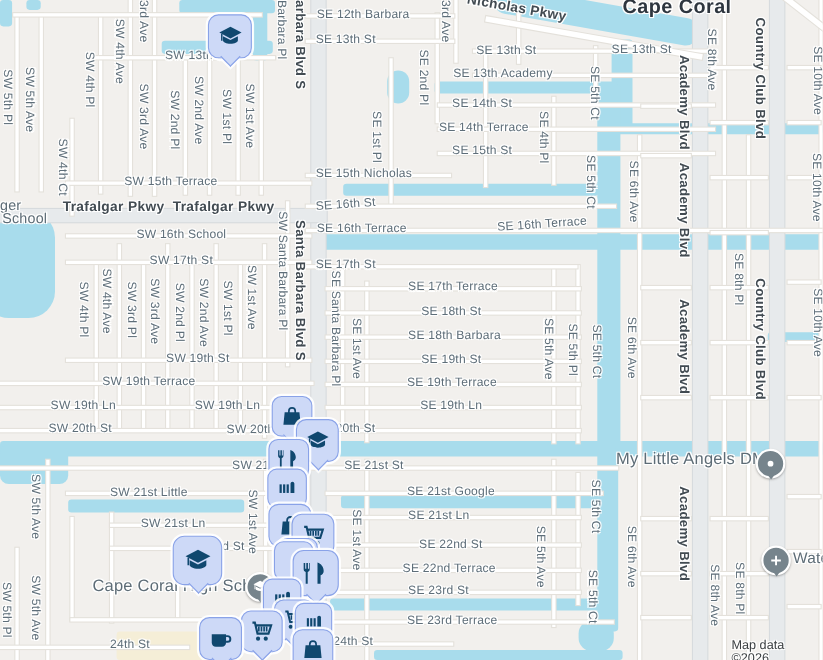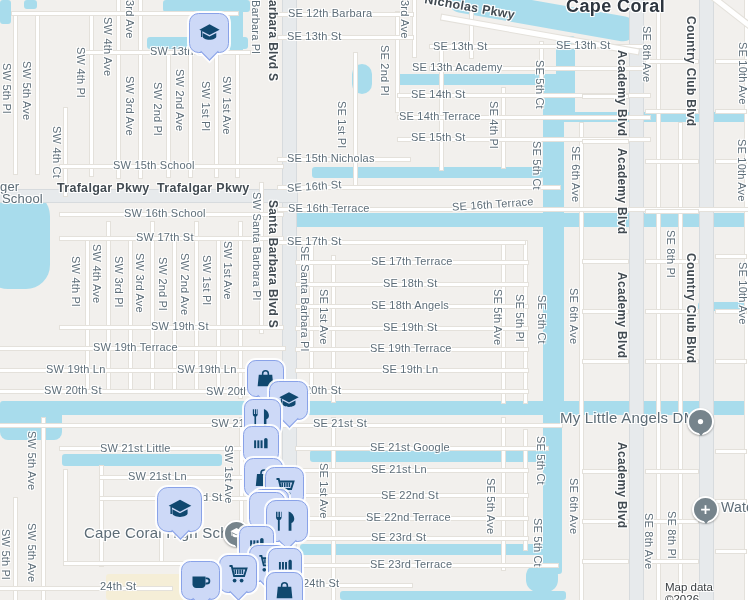--- a/index.html
+++ b/index.html
@@ -210,33 +210,33 @@
       <div class="lbl" style="left: 288px; top: 8px;">SE 12th Barbara</div>
       <div class="lbl" style="left: 287px; top: 31px;">SE 13th St</div>
       <div class="lbl" style="left: 433px; top: 41px;">SE 13th St</div>
       <div class="lbl" style="left: 556px; top: 40px;">SE 13th St</div>
       <div class="lbl" style="left: 150px; top: 46px;">SW 13th St</div>
       <div class="lbl" style="left: 412px; top: 62px;">SE 13th Academy</div>
       <div class="lbl" style="left: 411px; top: 89px;">SE 14th St</div>
       <div class="lbl" style="left: 399px; top: 111px;">SE 14th Terrace</div>
       <div class="lbl" style="left: 411px; top: 132px;">SE 15th St</div>
       <div class="lbl" style="left: 287px; top: 153px;">SE 15th Nicholas</div>
-      <div class="lbl" style="left: 113px; top: 160px;">SW 15th School</div>
+      <div class="lbl" style="left: 113px; top: 160px;">SW 15th Terrace</div>
       <div class="lbl major" style="left: 57px; top: 183px;">Trafalgar Pkwy</div>
       <div class="lbl major" style="left: 157px; top: 183px;">Trafalgar Pkwy</div>
       <div class="lbl major" style="left: 424px; top: 2px; transform: rotate(10deg);">Nicholas Pkwy</div>
       <div class="lbl" style="left: 287px; top: 181px; transform: rotate(-4deg);">SE 16th St</div>
       <div class="lbl" style="left: 124px; top: 208px;">SW 16th School</div>
       <div class="lbl" style="left: 288px; top: 203px;">SE 16th Terrace</div>
       <div class="lbl" style="left: 452px; top: 199px; transform: rotate(-4deg);">SE 16th Terrace</div>
       <div class="lbl" style="left: 136px; top: 232px;">SW 17th St</div>
       <div class="lbl" style="left: 287px; top: 236px;">SE 17th St</div>
       <div class="lbl" style="left: 371px; top: 256px;">SE 17th Terrace</div>
       <div class="lbl" style="left: 383px; top: 278px;">SE 18th St</div>
-      <div class="lbl" style="left: 371px; top: 300px;">SE 18th Angels</div>
+      <div class="lbl" style="left: 371px; top: 300px;">SE 18th Barbara</div>
       <div class="lbl" style="left: 151px; top: 321px;">SW 19th St</div>
       <div class="lbl" style="left: 383px; top: 322px;">SE 19th St</div>
       <div class="lbl" style="left: 93px; top: 342px;">SW 19th Terrace</div>
       <div class="lbl" style="left: 370px; top: 343px;">SE 19th Terrace</div>
       <div class="lbl" style="left: 46px; top: 364px;">SW 19th Ln</div>
       <div class="lbl" style="left: 177px; top: 364px;">SW 19th Ln</div>
       <div class="lbl" style="left: 382px; top: 364px;">SE 19th Ln</div>
       <div class="lbl" style="left: 44px; top: 385px;">SW 20th St</div>
       <div class="lbl" style="left: 206px; top: 386px;">SW 20th St</div>
       <div class="lbl" style="left: 305px; top: 385px;">20th St</div>

